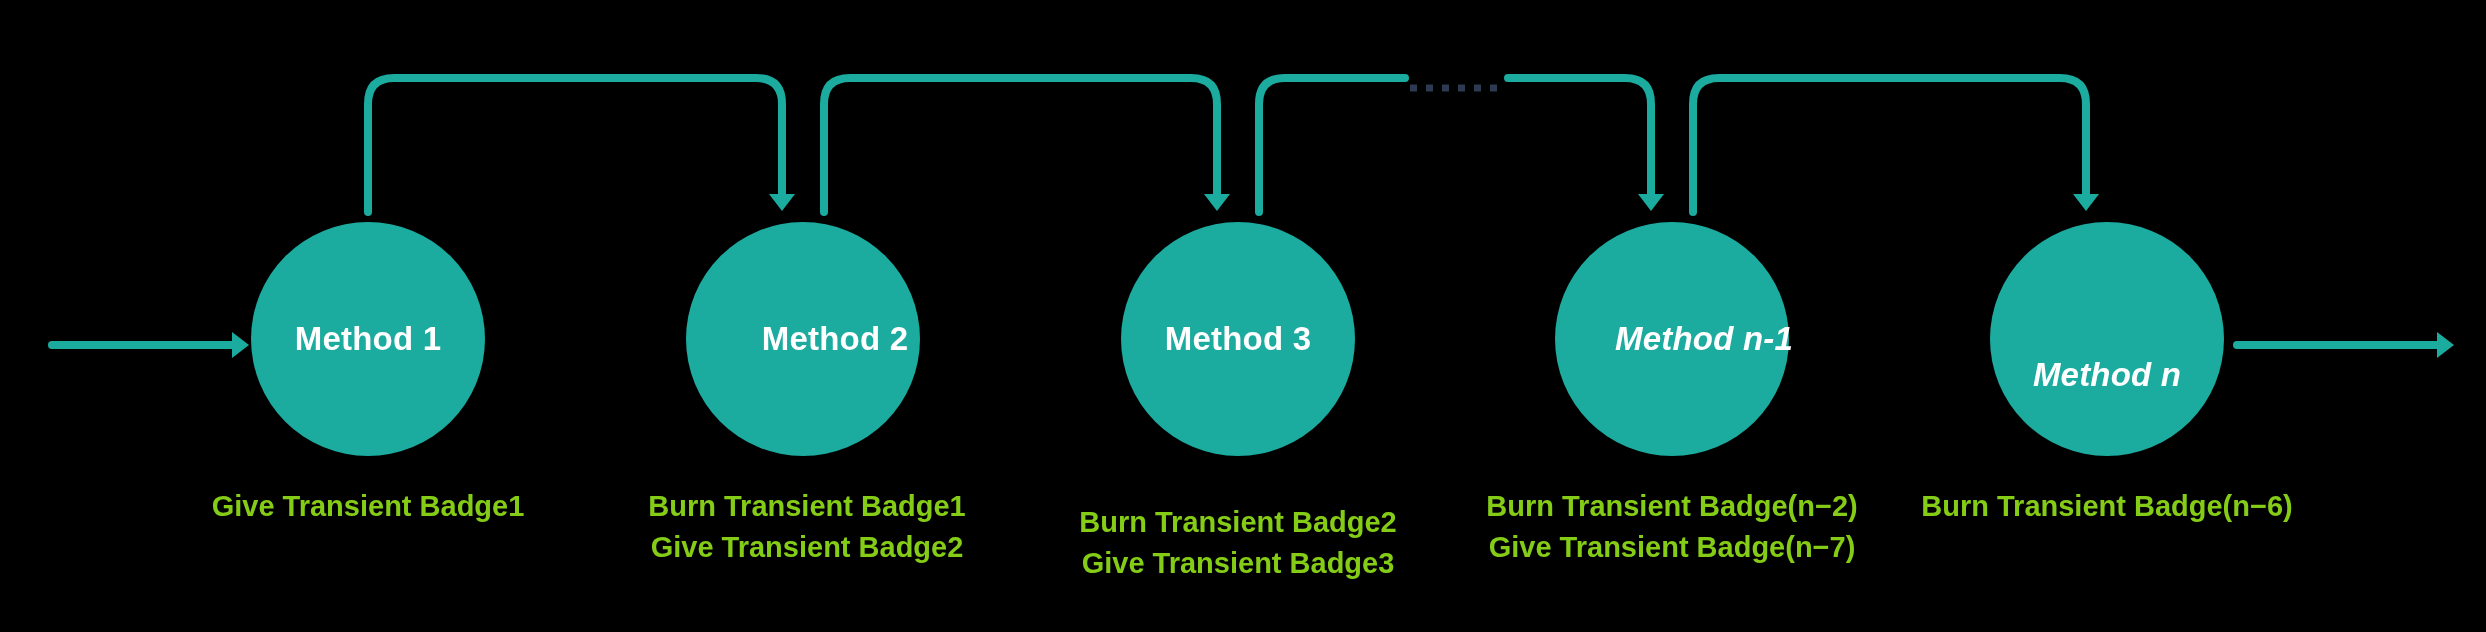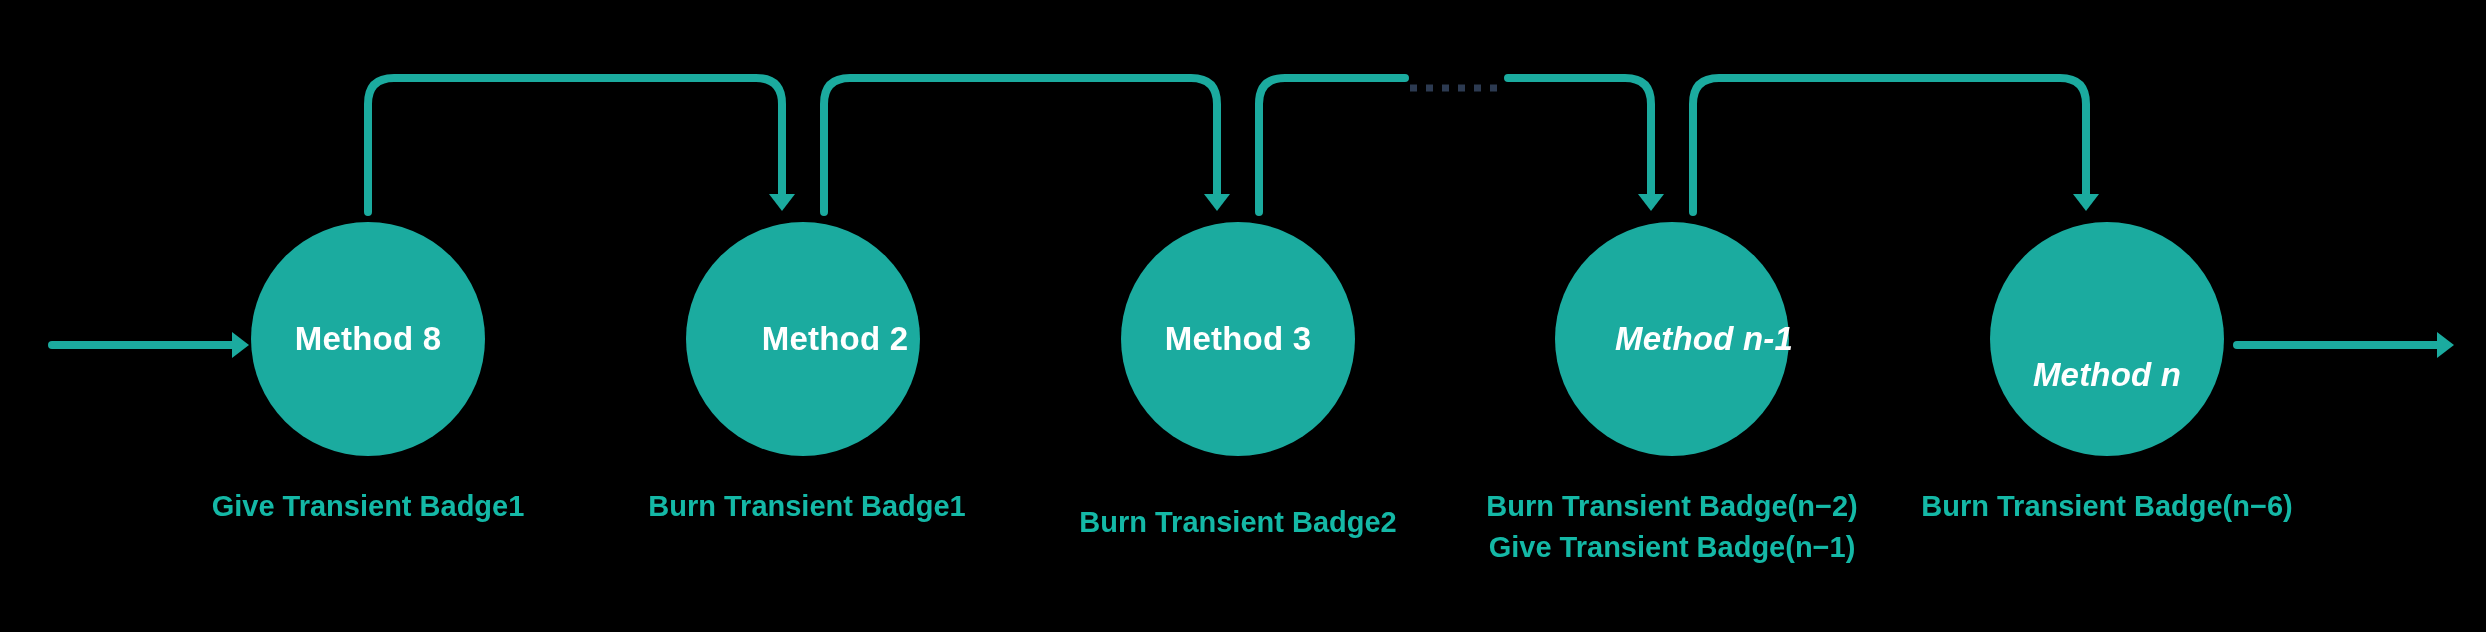--- a/index.html
+++ b/index.html
@@ -38,21 +38,21 @@
     white-space: nowrap;
     text-align: center;
     pointer-events: none;
   }
   .node-label.italic {
     font-style: italic;
   }
   .caption {
     position: absolute;
     transform: translateX(-50%);
-    color: #14b8a6;
+    color: #84cc16;
     font-family: "Liberation Sans", sans-serif;
     font-weight: bold;
     font-size: 29px;
     line-height: 41px;
     white-space: nowrap;
     text-align: center;
   }
   .caption .cap-line {
     display: block;
   }
@@ -85,36 +85,38 @@
         <rect x="1490" y="84.5" width="7" height="7" fill="#2C3A51"></rect>
       </g>
       <circle cx="368" cy="339" r="117" fill="#1BAB9F"></circle>
       <circle cx="803" cy="339" r="117" fill="#1BAB9F"></circle>
       <circle cx="1238" cy="339" r="117" fill="#1BAB9F"></circle>
       <circle cx="1672" cy="339" r="117" fill="#1BAB9F"></circle>
       <circle cx="2107" cy="339" r="117" fill="#1BAB9F"></circle>
     </svg>
 
   <div id="overlay">
-      <div class="node-label" style="left: 368px; top: 339px;">Method 8</div>
+      <div class="node-label" style="left: 368px; top: 339px;">Method 1</div>
       <div class="node-label" style="left: 803px; top: 339px; margin-left: 32px;">Method 2</div>
       <div class="node-label" style="left: 1238px; top: 339px;">Method 3</div>
       <div class="node-label italic" style="left: 1672px; top: 339px; margin-left: 32px;">Method n-1</div>
       <div class="node-label italic" style="left: 2107px; top: 339px; margin-top: 36px;">Method n</div>
       <div class="caption" style="left: 368px; top: 486px;">
         <span class="cap-line">Give Transient Badge1</span>
       </div>
       <div class="caption" style="left: 807px; top: 486px;">
         <span class="cap-line">Burn Transient Badge1</span>
+        <span class="cap-line">Give Transient Badge2</span>
       </div>
       <div class="caption" style="left: 1238px; top: 486px; margin-top: 16px;">
         <span class="cap-line">Burn Transient Badge2</span>
+        <span class="cap-line">Give Transient Badge3</span>
       </div>
       <div class="caption" style="left: 1672px; top: 486px;">
         <span class="cap-line">Burn Transient Badge(n−2)</span>
-        <span class="cap-line">Give Transient Badge(n−1)</span>
+        <span class="cap-line">Give Transient Badge(n−7)</span>
       </div>
       <div class="caption" style="left: 2107px; top: 486px;">
         <span class="cap-line">Burn Transient Badge(n−6)</span>
       </div>
     </div>
 
 </div>
 
 </body></html>

